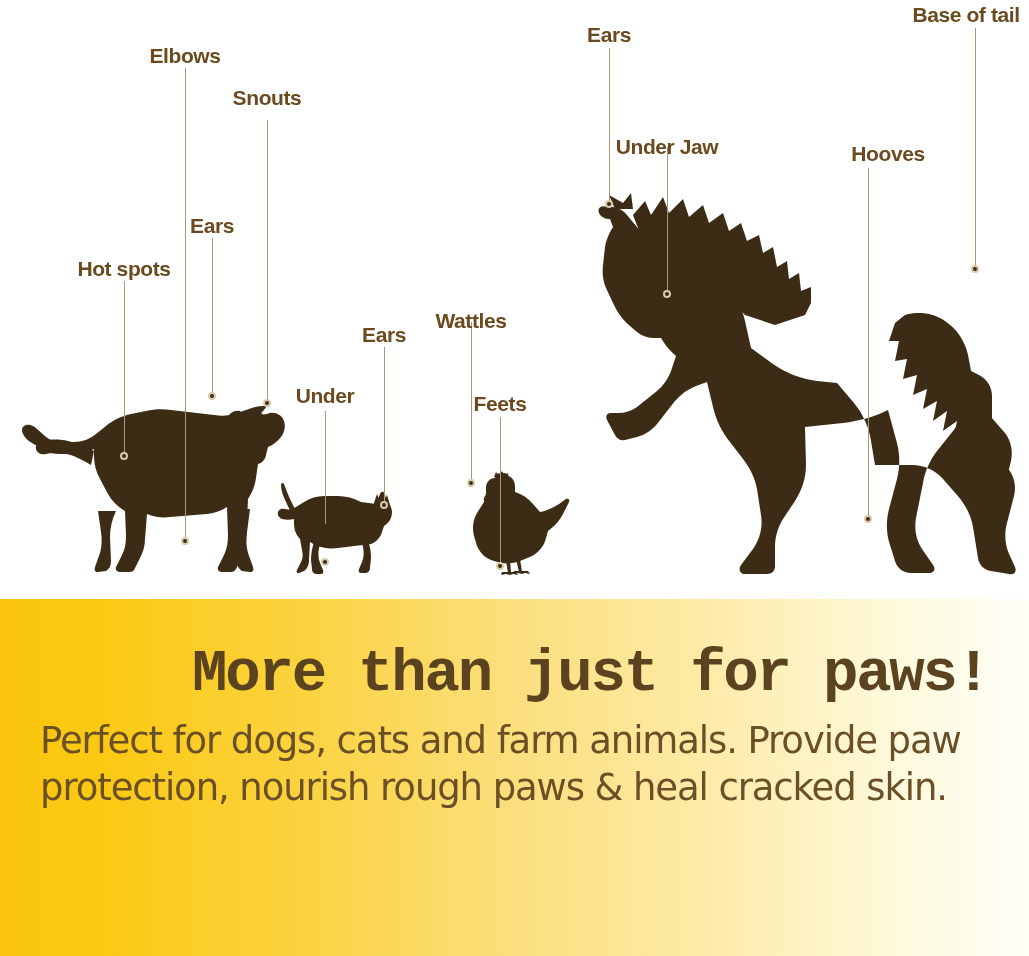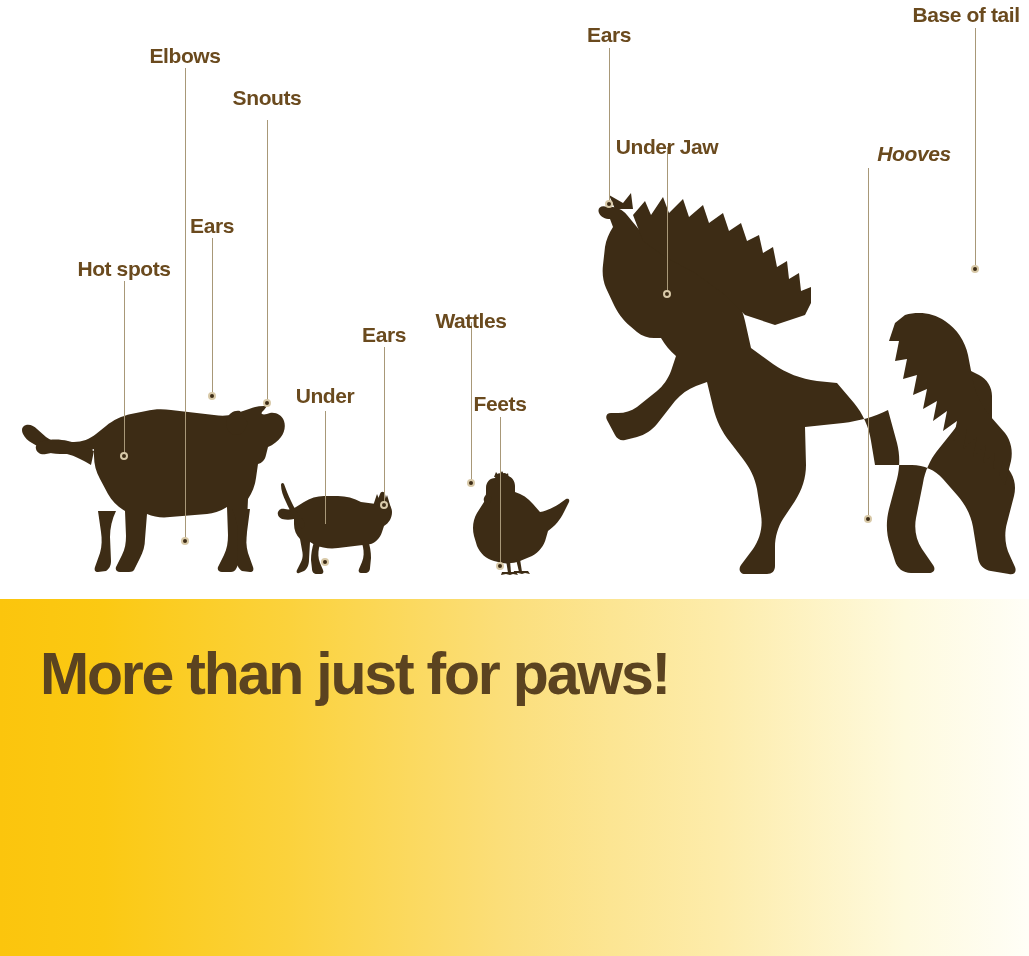--- a/index.html
+++ b/index.html
@@ -93,27 +93,28 @@
         #fefade 88%,
         #fffef7 100%);
   }
   #promo-inner {
     position: absolute;
     left: 40px;
     top: 46px;
     right: 40px;
   }
   #promo-heading {
-    font-family: Liberation Sans, sans-serif;
+    font-family: Liberation Mono, monospace;
     font-weight: bold;
     font-size: 59px;
     line-height: 1.0;
     letter-spacing: -2.2px;
     color: #5b4320;
     margin: 0 0 14px 0;
+    text-align: right;
   }
   #promo-body {
     font-family: "DejaVu Sans", sans-serif;
     font-weight: normal;
     font-size: 37px;
     line-height: 1.27;
     letter-spacing: -1.1px;
     color: #6b4f26;
     margin: 0;
     max-width: 945px;
@@ -481,30 +482,31 @@
 
     <div class="callout">
       <div class="callout-line" style="left:667px; top:147px; height:146px;"></div>
       <div class="callout-dot" style="left:667px; top:294px;"></div>
       <div class="callout-label" style="left:667px; top:136px;">Under Jaw</div>
     </div>
 
     <div class="callout">
       <div class="callout-line" style="left:868px; top:168px; height:349px;"></div>
       <div class="callout-dot" style="left:868px; top:519px;"></div>
-      <div class="callout-label" style="left:914px; top:143px;font-style:italic;">Hooves</div>
+      <div class="callout-label" style="left:888px; top:143px;">Hooves</div>
     </div>
 
     <div class="callout">
       <div class="callout-line" style="left:975px; top:28px; height:240px;"></div>
       <div class="callout-dot" style="left:975px; top:269px;"></div>
       <div class="callout-label" style="left:966px; top:4px;">Base of tail</div>
     </div>
 
   </div>
 
   <div id="promo">
     <div id="promo-inner">
       <h1 id="promo-heading">More than just for paws!</h1>
+      <p id="promo-body">Perfect for dogs, cats and farm animals. Provide paw protection, nourish rough paws &amp; heal cracked skin.</p>
     </div>
   </div>
 
 </div>
 
 </body></html>

